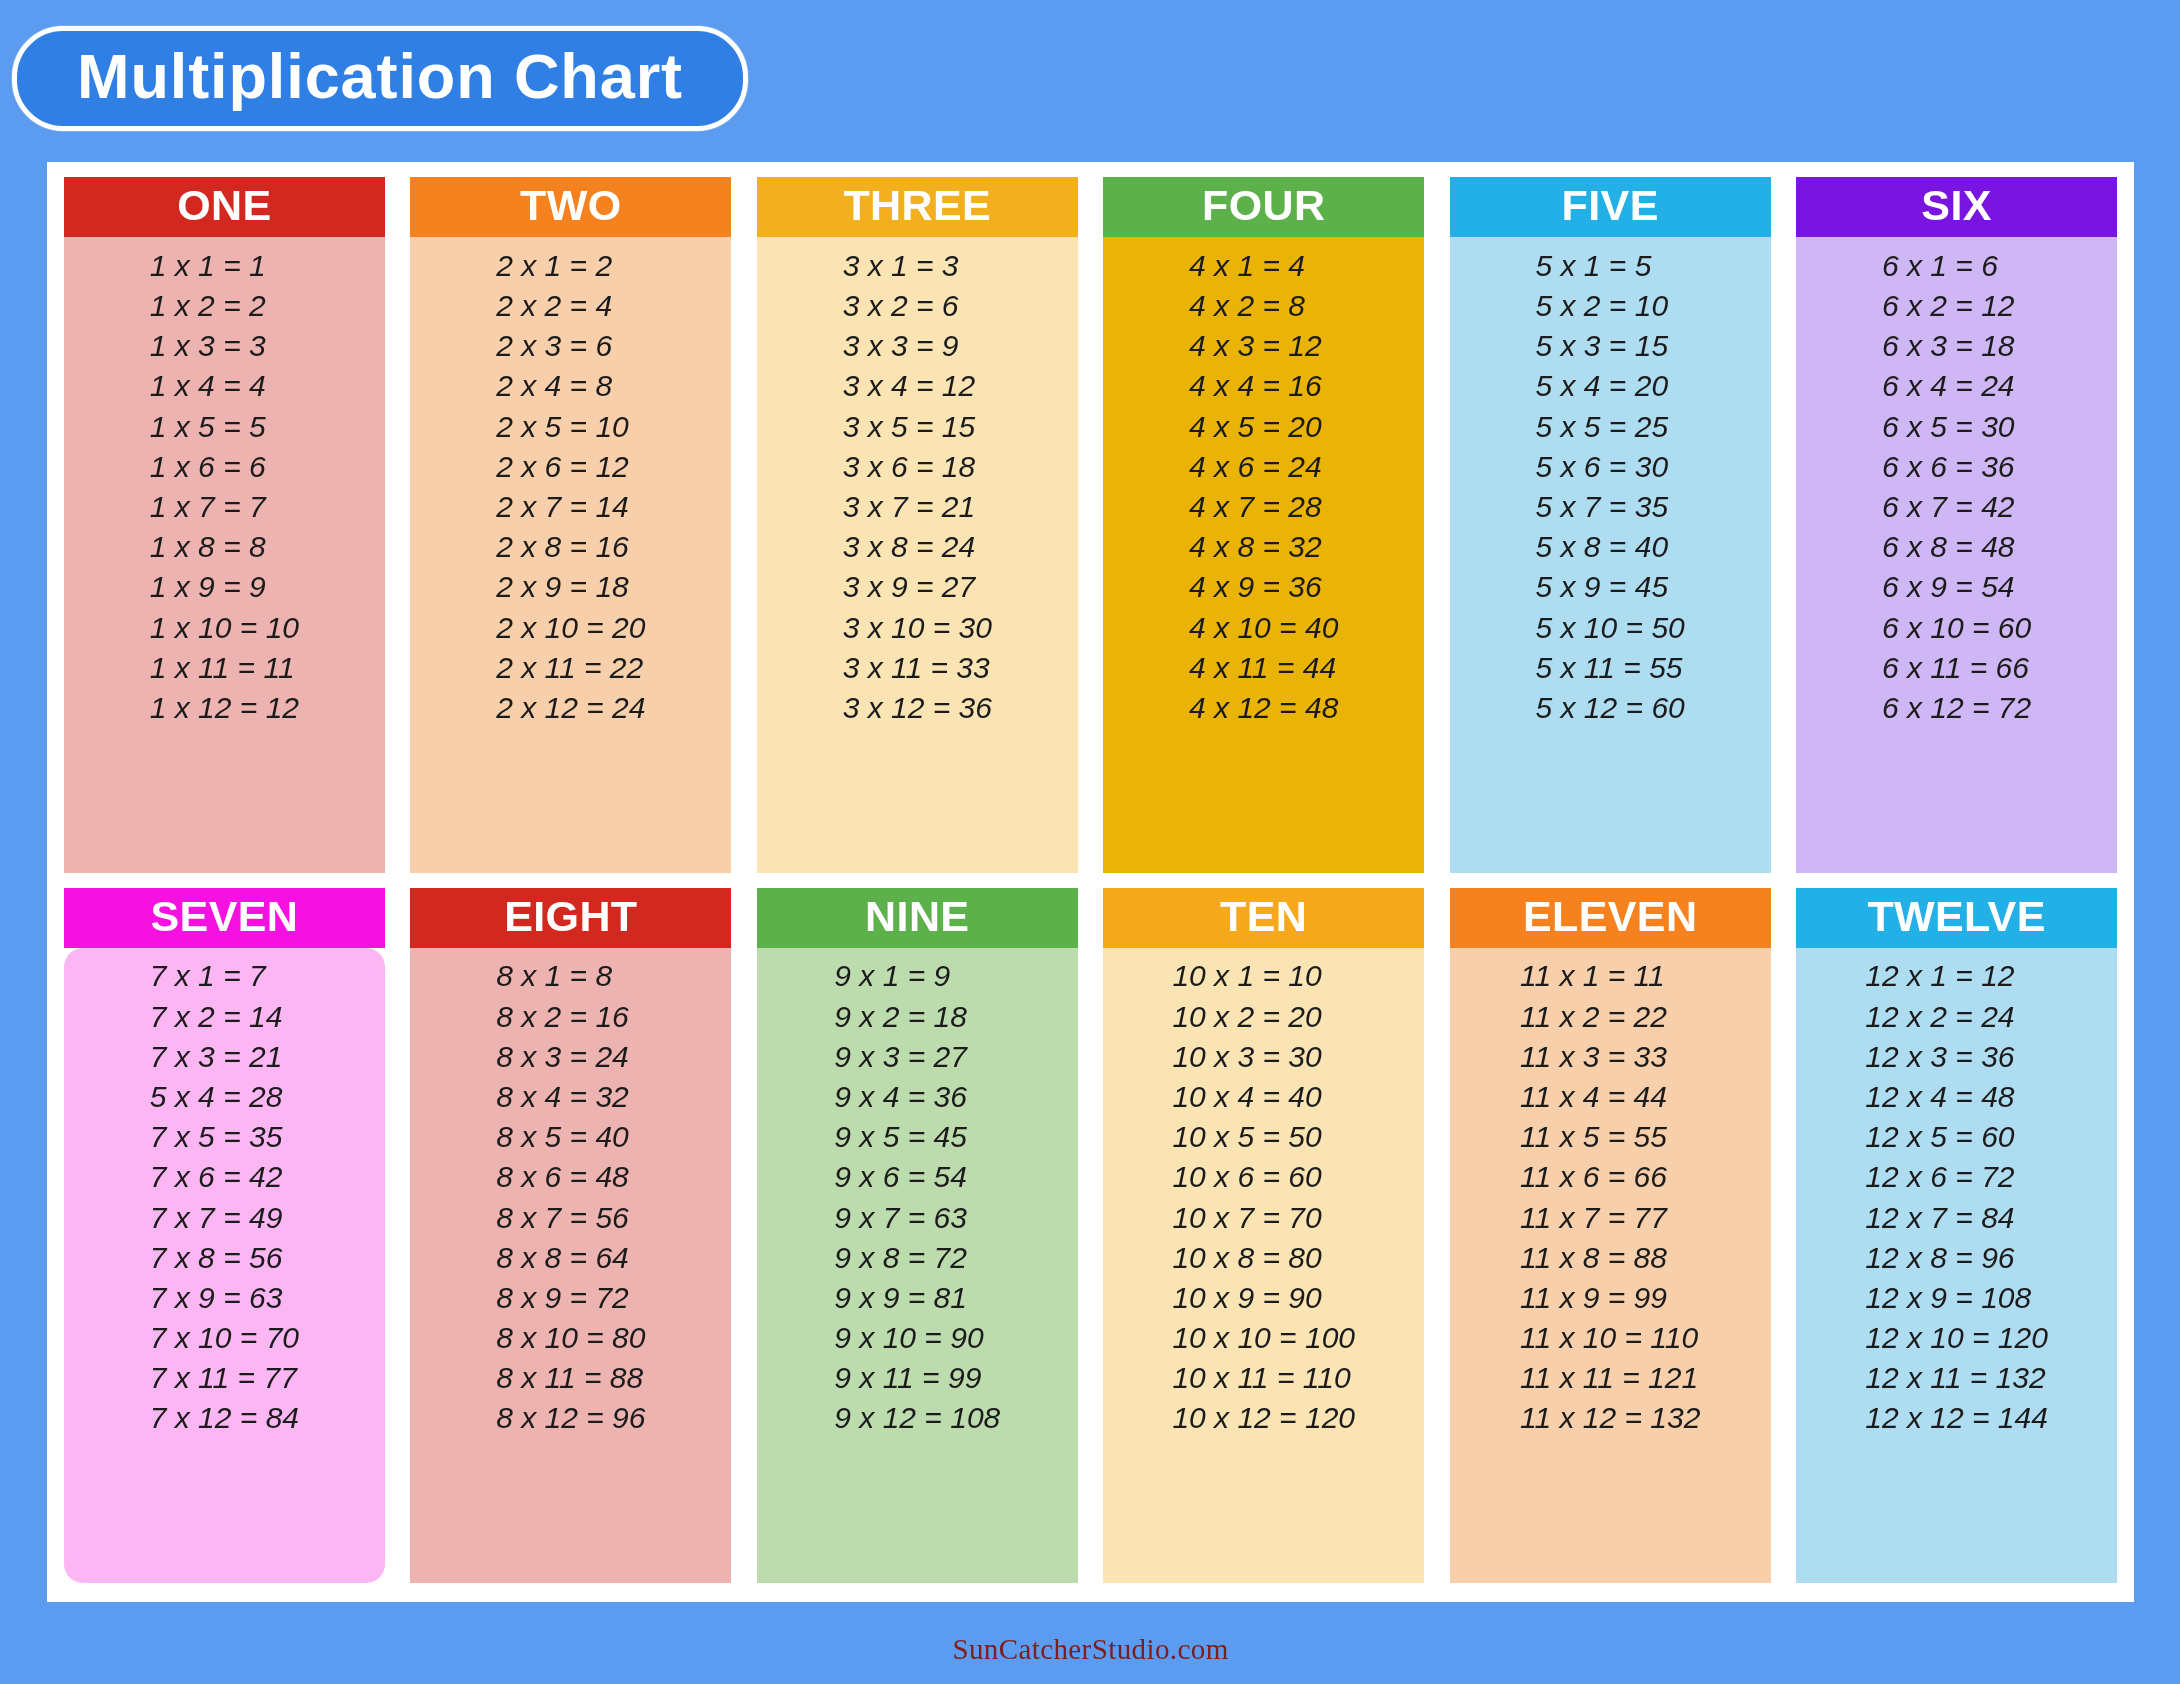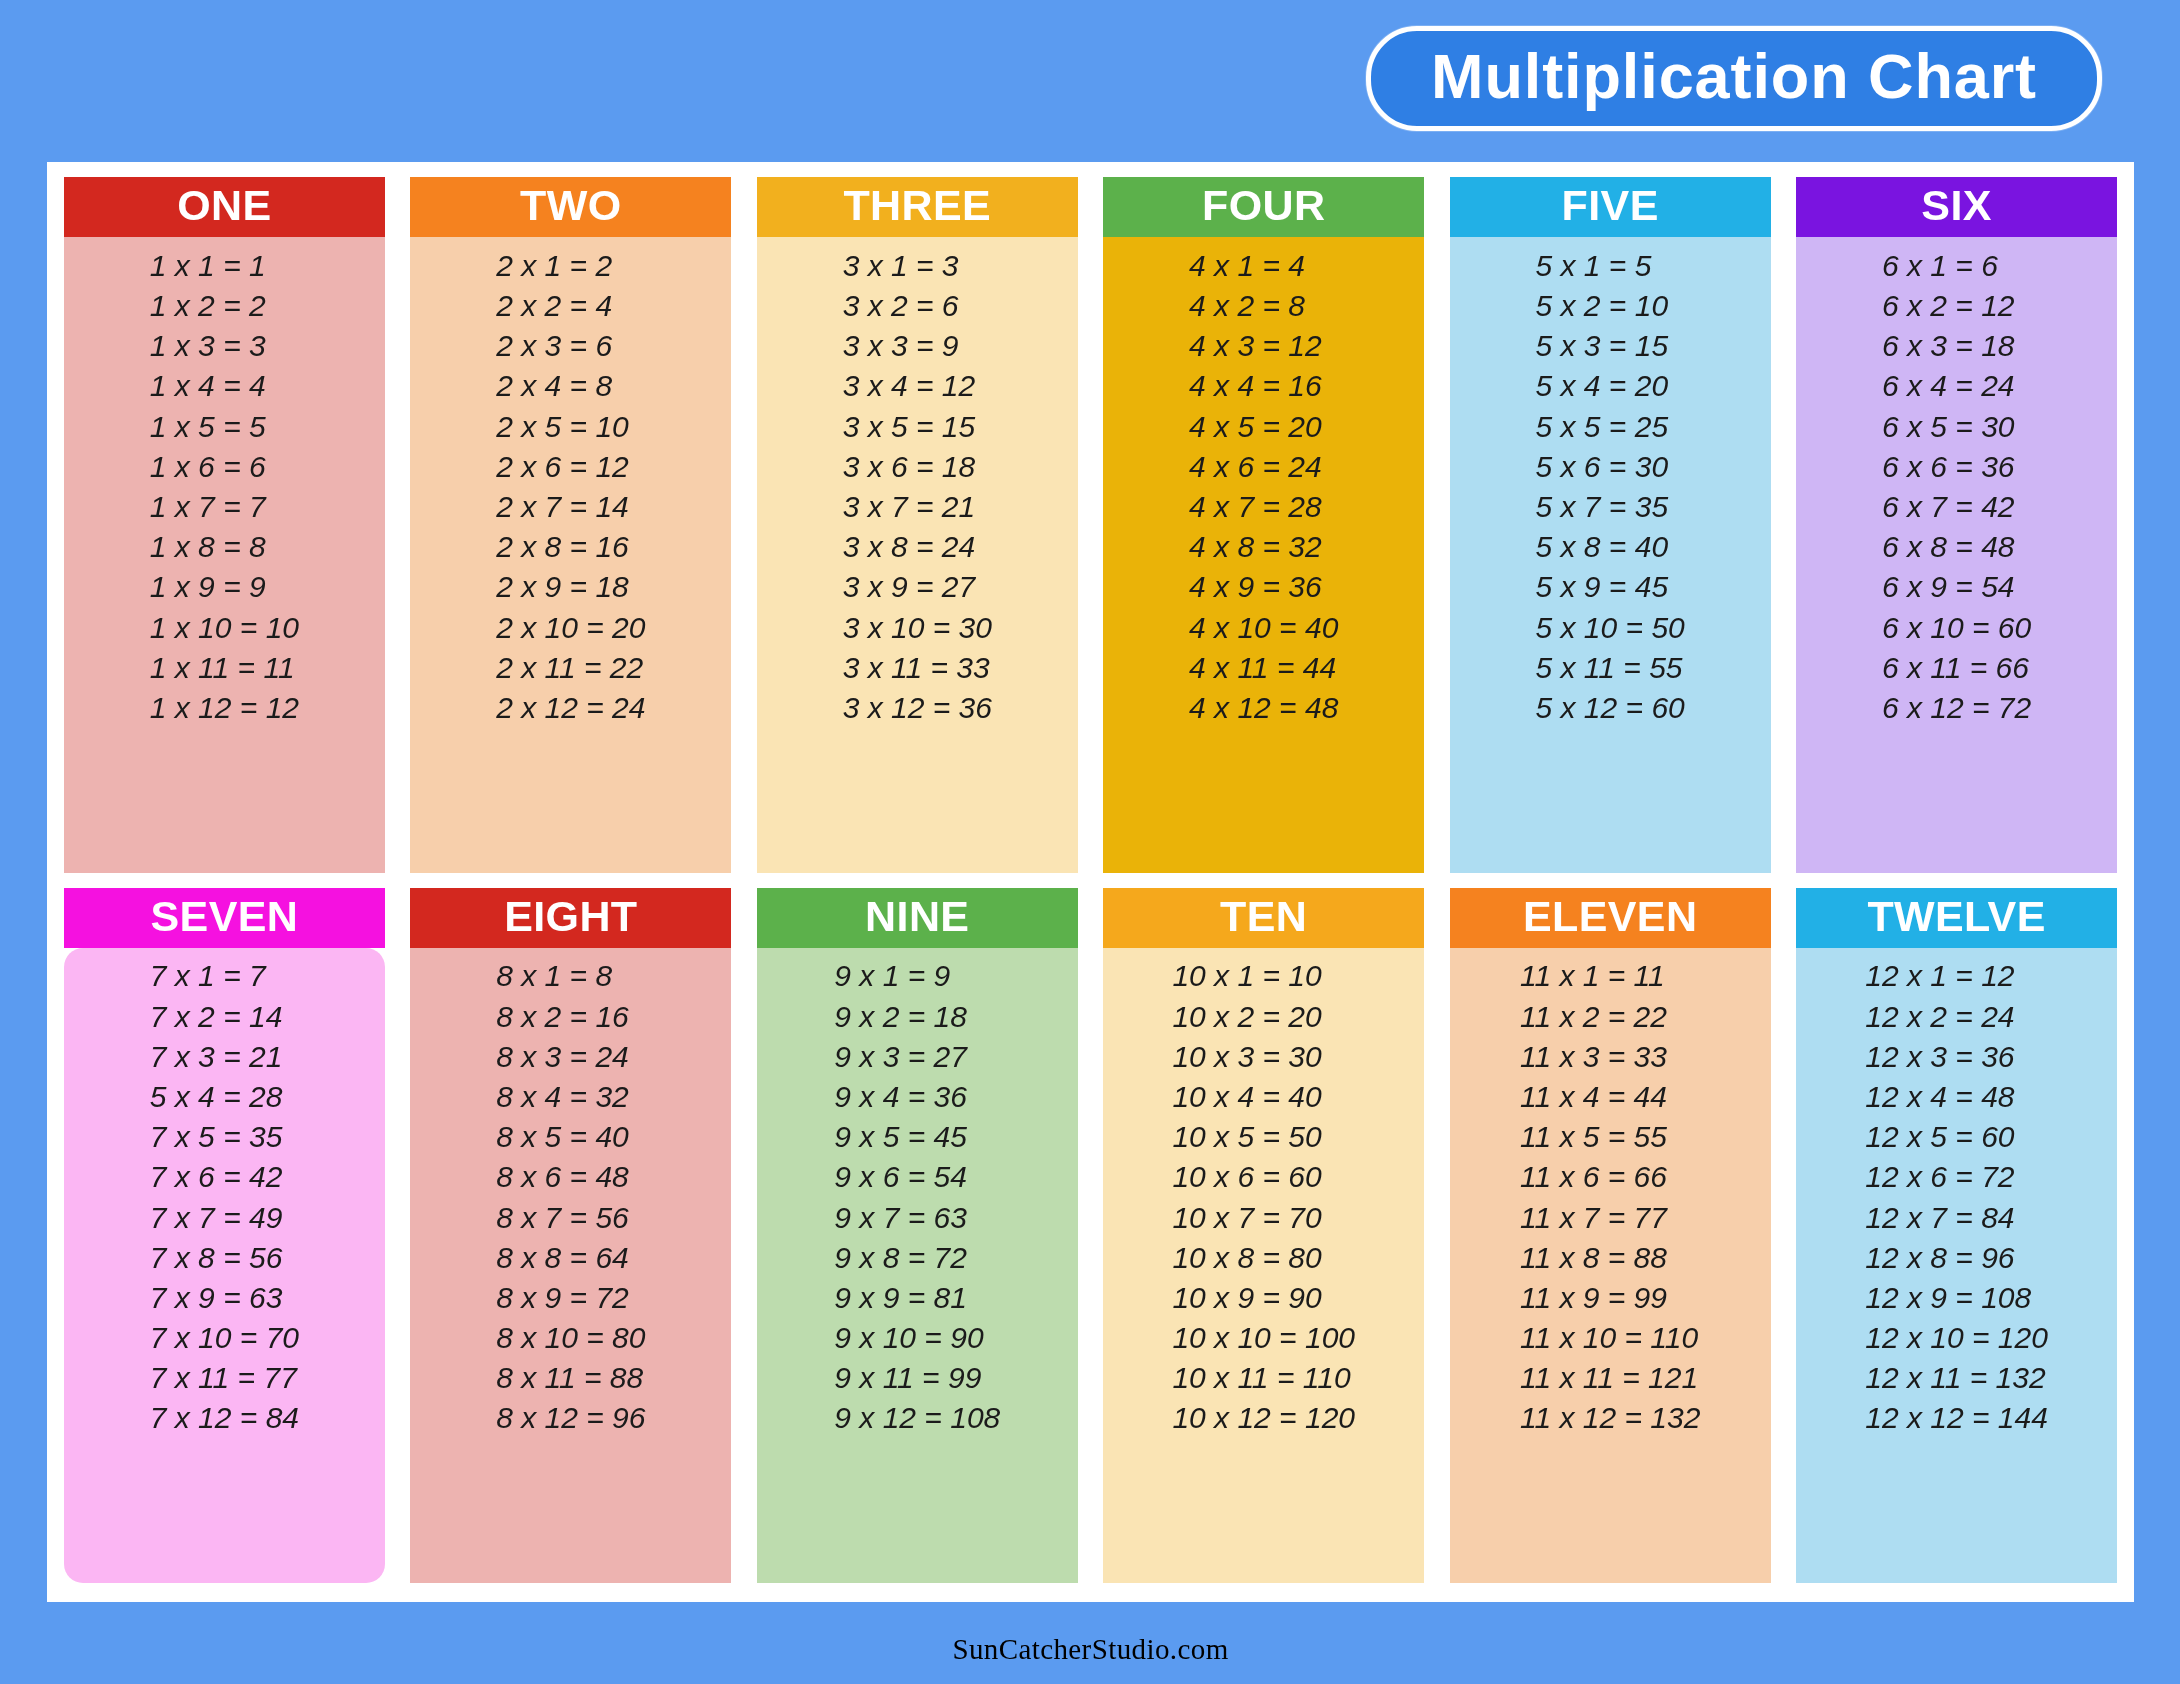--- a/index.html
+++ b/index.html
@@ -17,24 +17,24 @@
     position: relative;
     width: 2181px;
     height: 1685px;
     box-sizing: border-box;
     padding: 0;
   }
   
   .title-wrap {
     position: absolute;
     top: 25.6px;
-    left: 0;
+    left: 12px;
     width: 2102px;
     display: flex;
-    justify-content: flex-end;
+    justify-content: flex-start;
   }
   .title-pill {
     background: #2f7fe4;
     border: 5.1px solid #ffffff;
     border-radius: 51px;
     padding: 12px 60px 17px 60px;
     box-shadow: 0 0 0 0.9px rgba(255,255,255,0.2);
   }
   .title-pill h1 {
     margin: 0;
@@ -99,21 +99,21 @@
   }
   .card-body-inner {
     display: inline-block;
   }
   .footer {
     position: absolute;
     bottom: 19px;
     left: 0;
     width: 2181px;
     text-align: center;
-    color: #000000;
+    color: #7f1d1d;
     font-family: "Liberation Serif", serif;
     font-size: 29px;
     letter-spacing: 0.4px;
   }
 </style>
 </head>
 <body>
 
 <div class="page">
 

